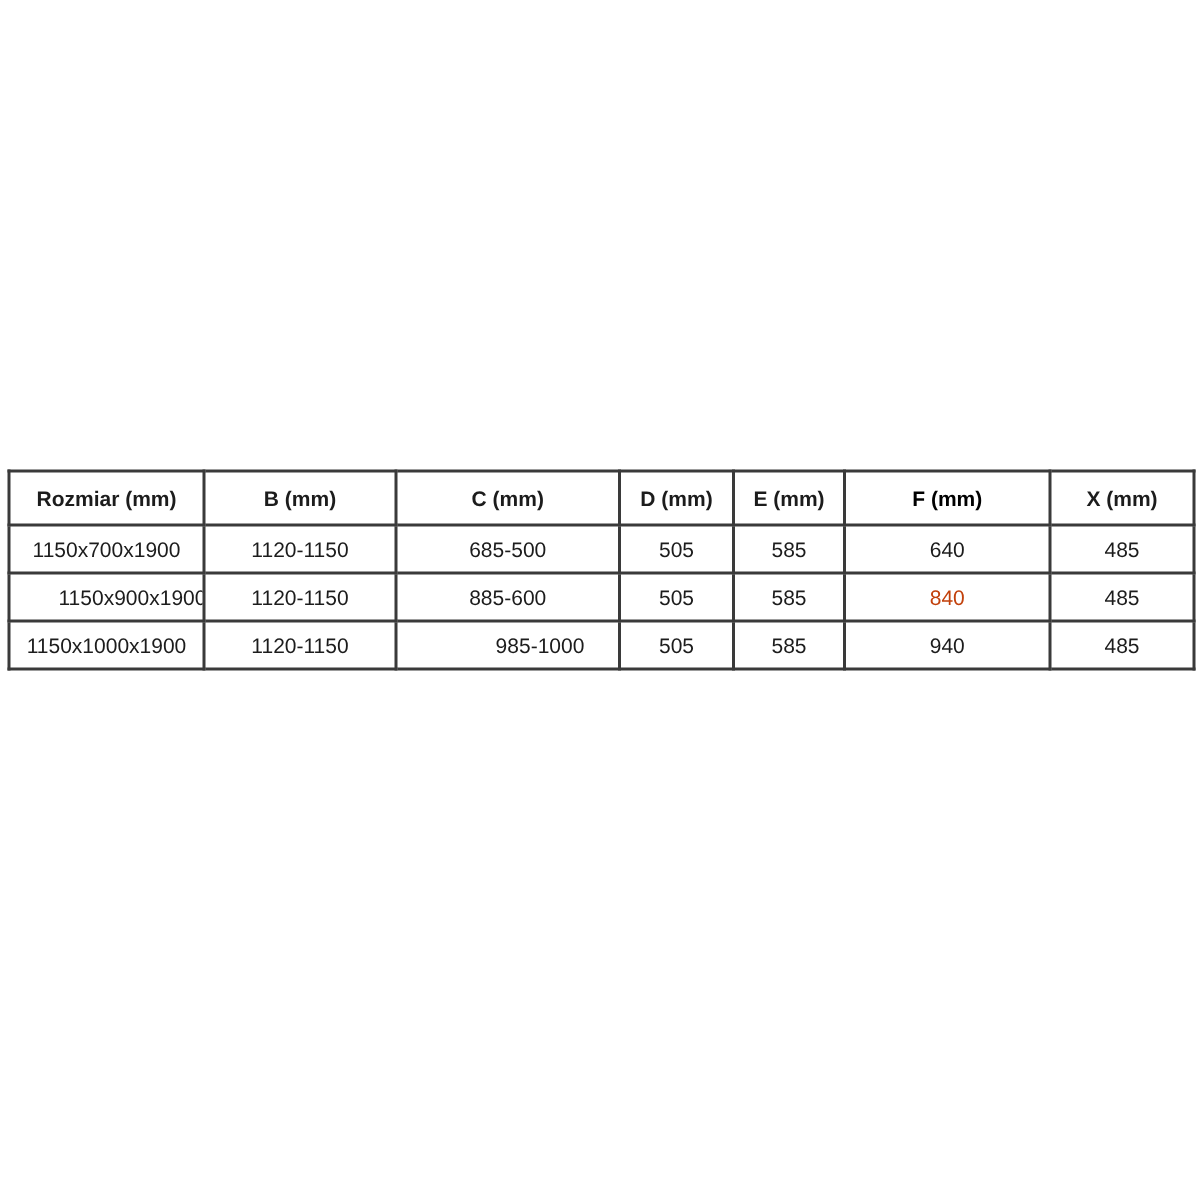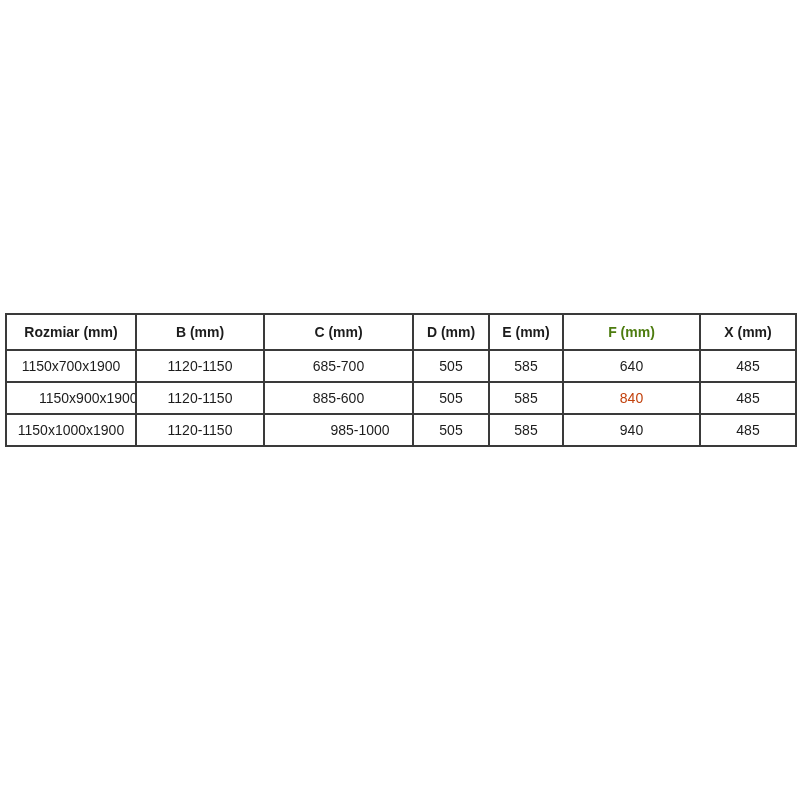--- a/index.html
+++ b/index.html
@@ -66,29 +66,29 @@
           <col style="width: 137px;">
           <col style="width: 96px;">
         </colgroup>
       <thead>
         <tr>
             <th style="border-color: rgb(58, 58, 58); color: rgb(28, 28, 28);">Rozmiar (mm)</th>
             <th style="border-color: rgb(58, 58, 58); color: rgb(28, 28, 28);">B (mm)</th>
             <th style="border-color: rgb(58, 58, 58); color: rgb(28, 28, 28);">C (mm)</th>
             <th style="border-color: rgb(58, 58, 58); color: rgb(28, 28, 28);">D (mm)</th>
             <th style="border-color: rgb(58, 58, 58); color: rgb(28, 28, 28);">E (mm)</th>
-            <th style="border-color: rgb(58, 58, 58); color: #4d7c0f;">F (mm)</th>
+            <th style="border-color: rgb(58, 58, 58); color: #000000;">F (mm)</th>
             <th style="border-color: rgb(58, 58, 58); color: rgb(28, 28, 28);">X (mm)</th>
           </tr>
       </thead>
       <tbody>
           <tr>
             <td style="border-color: rgb(58, 58, 58); color: rgb(28, 28, 28);">1150x700x1900</td>
             <td style="border-color: rgb(58, 58, 58); color: rgb(28, 28, 28);">1120-1150</td>
-            <td style="border-color: rgb(58, 58, 58); color: rgb(28, 28, 28);">685-700</td>
+            <td style="border-color: rgb(58, 58, 58); color: rgb(28, 28, 28);">685-500</td>
             <td style="border-color: rgb(58, 58, 58); color: rgb(28, 28, 28);">505</td>
             <td style="border-color: rgb(58, 58, 58); color: rgb(28, 28, 28);">585</td>
             <td style="border-color: rgb(58, 58, 58); color: rgb(28, 28, 28);">640</td>
             <td style="border-color: rgb(58, 58, 58); color: rgb(28, 28, 28);">485</td>
           </tr>
           <tr>
             <td style="border-color: rgb(58, 58, 58); color: rgb(28, 28, 28); padding-left: 32px;">1150x900x1900</td>
             <td style="border-color: rgb(58, 58, 58); color: rgb(28, 28, 28);">1120-1150</td>
             <td style="border-color: rgb(58, 58, 58); color: rgb(28, 28, 28);">885-600</td>
             <td style="border-color: rgb(58, 58, 58); color: rgb(28, 28, 28);">505</td>

